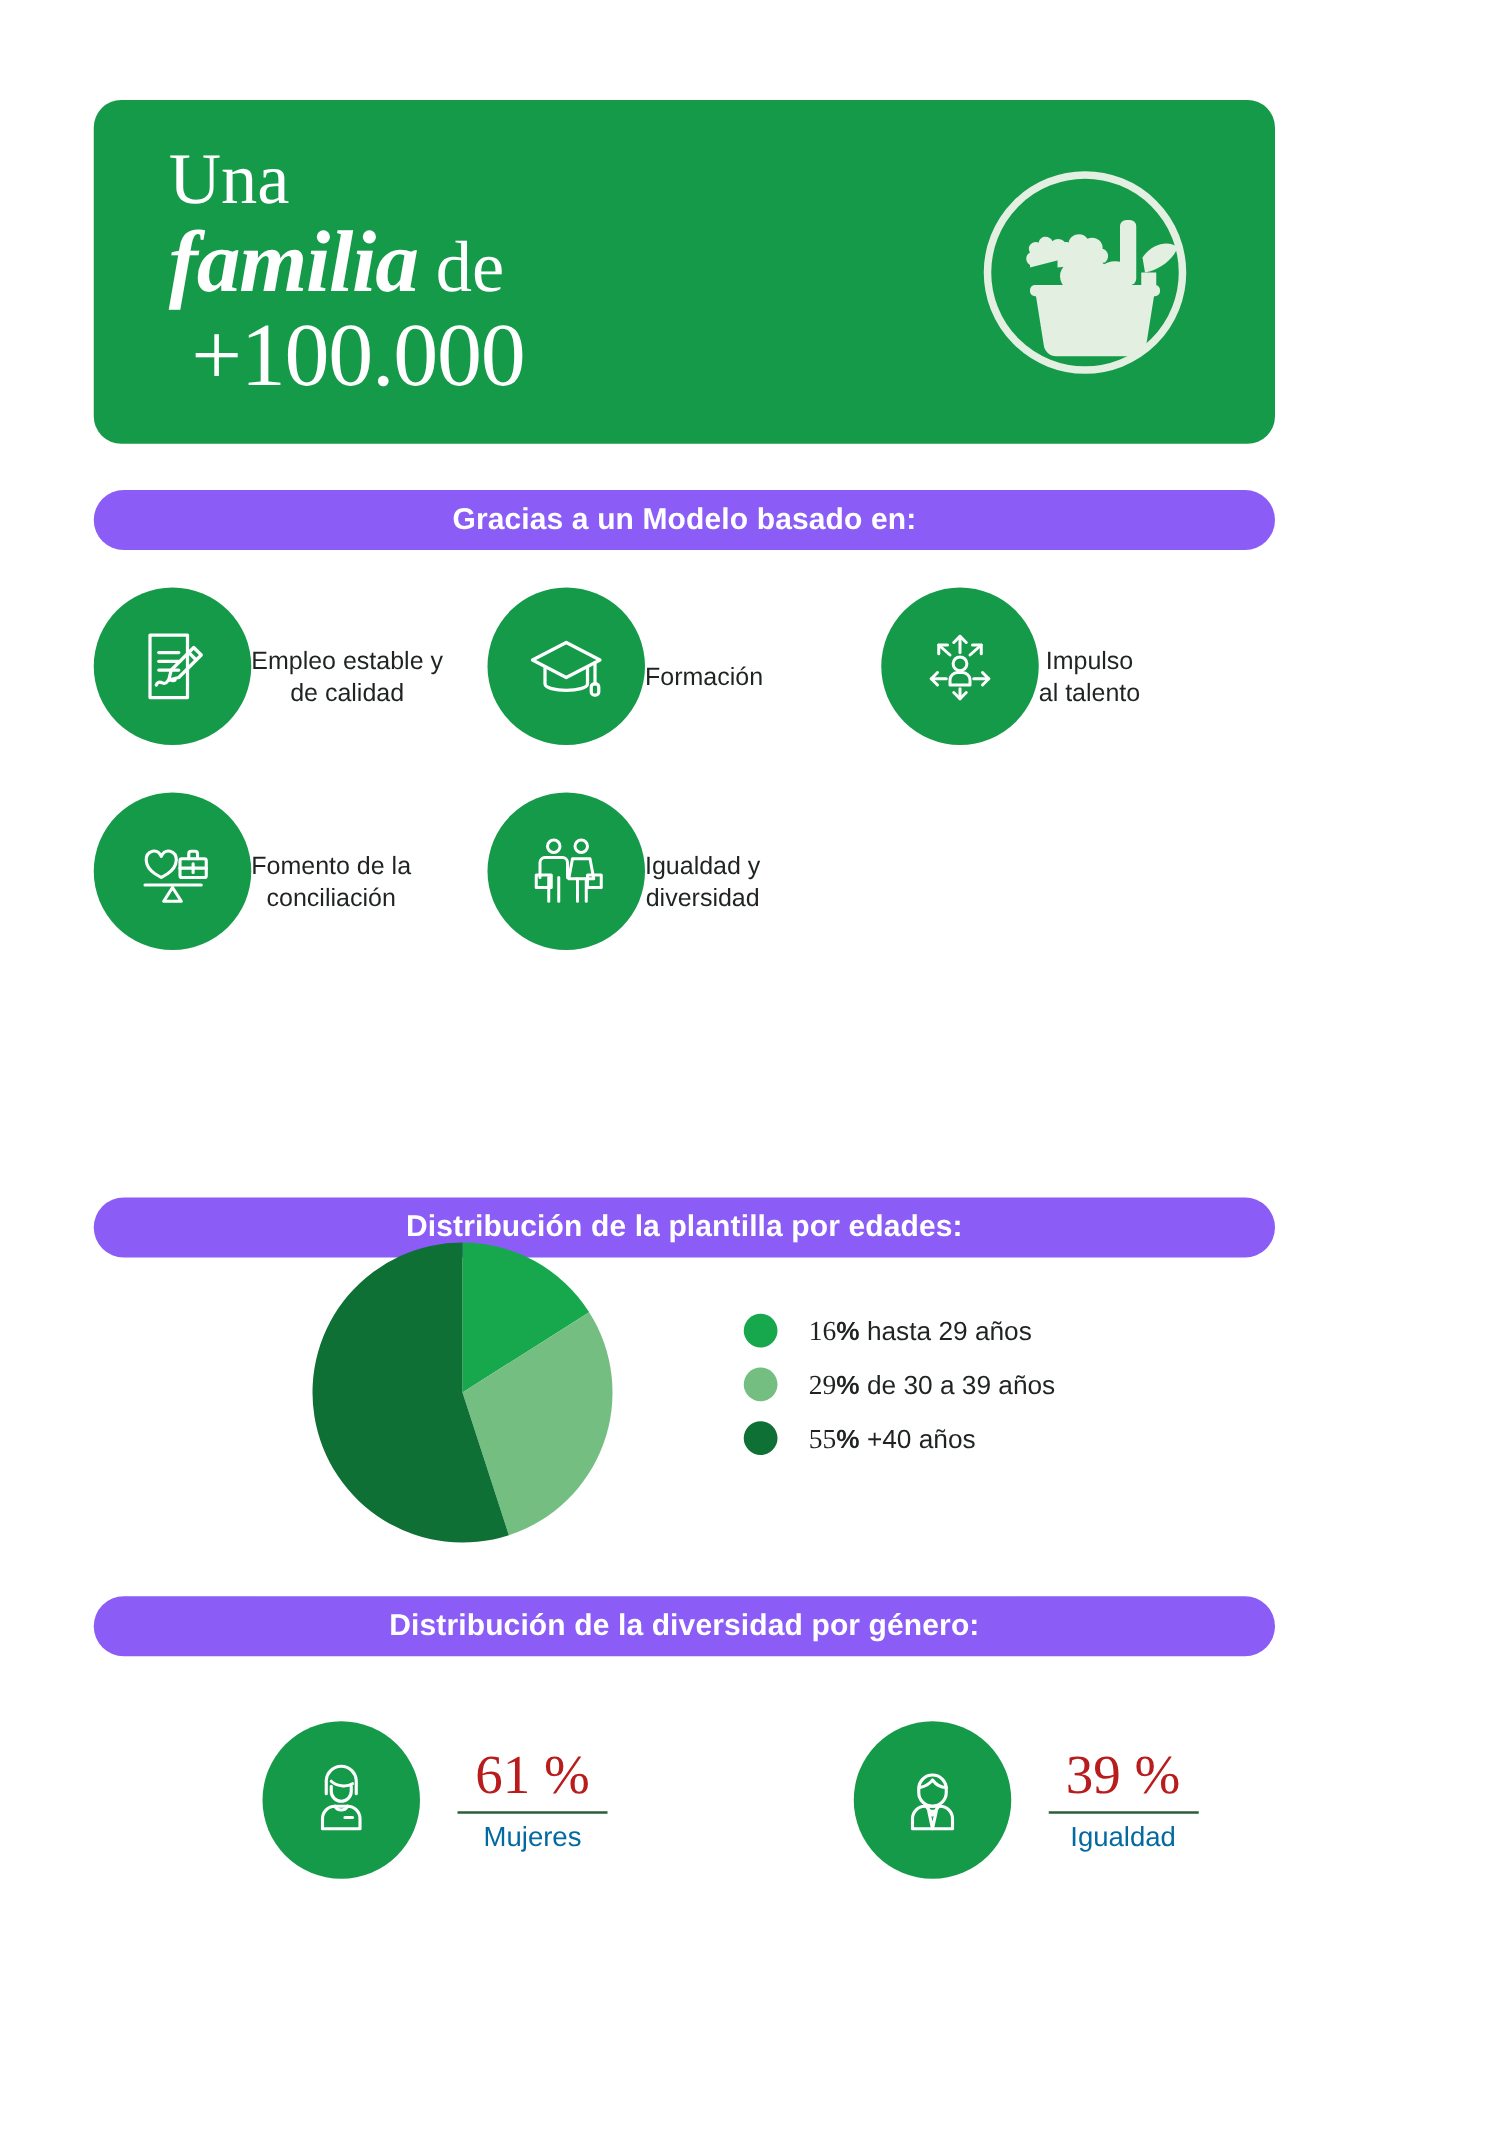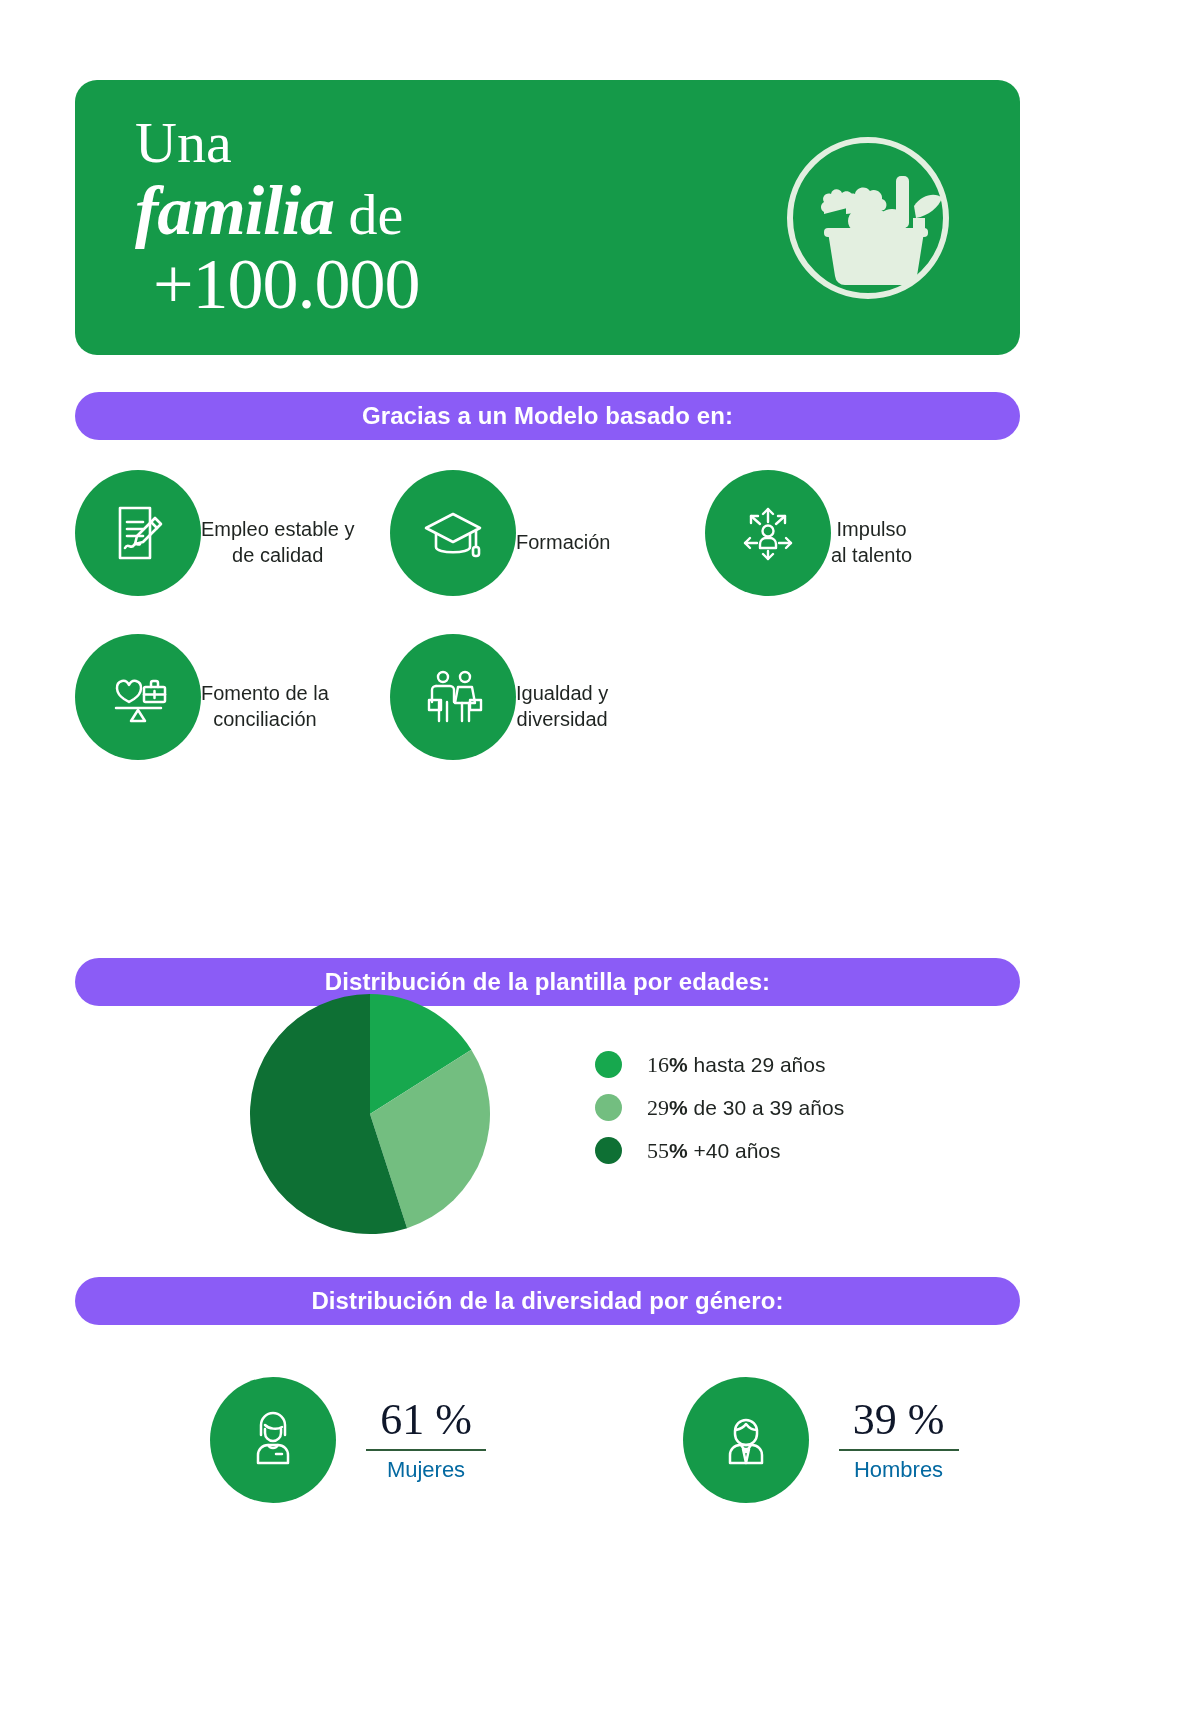--- a/index.html
+++ b/index.html
@@ -197,21 +197,21 @@
     padding-left: 135px;
   }
   .gender-stat {
     margin-left: 30px;
     text-align: center;
     min-width: 120px;
   }
   .gender-pct {
     font-family: "Liberation Serif", "DejaVu Serif", serif;
     font-size: 44px;
-    color: #0f172a;
+    color: #b91c1c;
     line-height: 1.05;
     letter-spacing: 0px;
   }
   .gender-rule {
     height: 2px;
     background: #2F5C3A;
     margin: 5px 0 6px 0;
   }
   .gender-label {
     font-size: 22px;
@@ -438,19 +438,19 @@
             <path d="M25 25 c4 -1 8 -3 10 -6 c3 4 7 6 11 6"></path>
             <path d="M19 58 v-8 a10 10 0 0 1 10 -10 h12 a10 10 0 0 1 10 10 v8 z"></path>
             <path d="M30 40 l5 7 l5 -7"></path>
             <path d="M32 44 h6 l-3 14 z"></path>
           </g>
         </svg>
       </div>
       <div class="gender-stat">
         <div class="gender-pct">39 %</div>
         <div class="gender-rule"></div>
-        <div class="gender-label">Hombres</div>
+        <div class="gender-label">Igualdad</div>
       </div>
     </div>
 
   </div>
 
 </div>
 
 </body></html>

